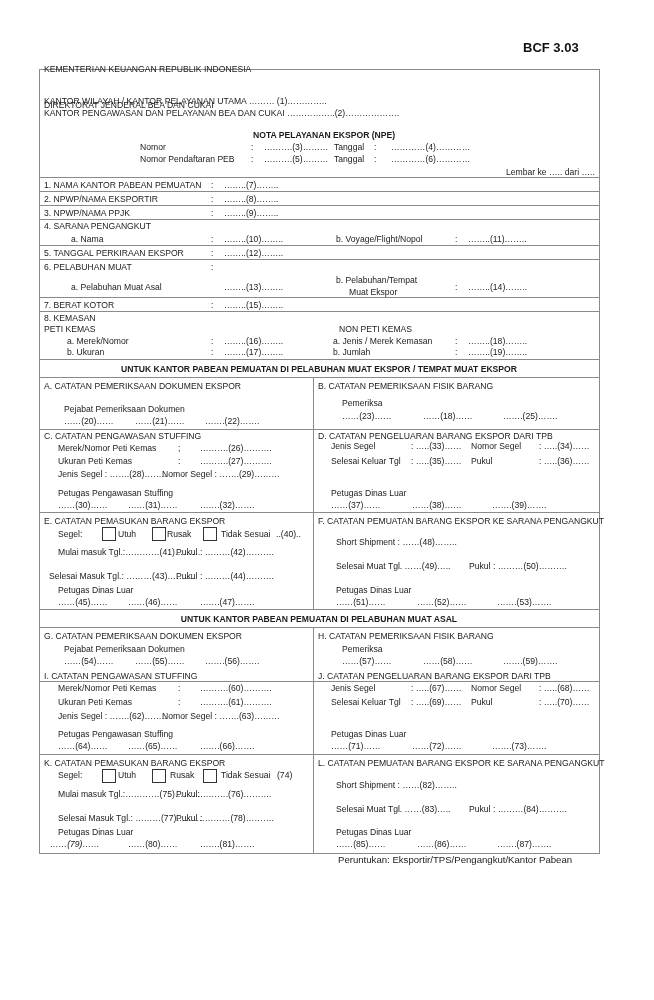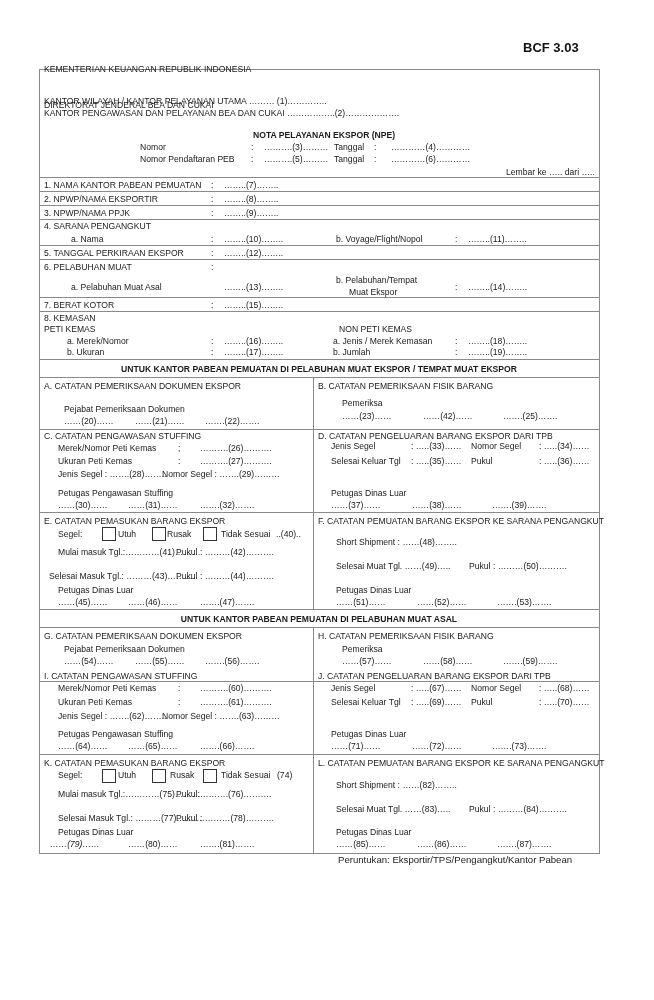--- a/index.html
+++ b/index.html
@@ -119,21 +119,21 @@
 
 <div class="abs t" style="left:44px; top:381px;">A. CATATAN PEMERIKSAAN DOKUMEN EKSPOR</div>
 <div class="abs t" style="left:64px; top:404px;">Pejabat Pemeriksaan Dokumen</div>
 <div class="abs t" style="left:64px; top:416px;">……(20)……</div>
 <div class="abs t" style="left:135px; top:416px;">……(21)……</div>
 <div class="abs t" style="left:205px; top:416px;">…….(22)…….</div>
 
 <div class="abs t" style="left:318px; top:381px;">B. CATATAN PEMERIKSAAN FISIK BARANG</div>
 <div class="abs t" style="left:342px; top:398px;">Pemeriksa</div>
 <div class="abs t" style="left:342px; top:411px;">……(23)……</div>
-<div class="abs t" style="left:423px; top:411px;">……(42)……</div>
+<div class="abs t" style="left:423px; top:411px;">……(18)……</div>
 <div class="abs t" style="left:503px; top:411px;">…….(25)…….</div>
 
 <div class="abs t" style="left:44px; top:431px;">C. CATATAN PENGAWASAN STUFFING</div>
 <div class="abs t" style="left:58px; top:443px;">Merek/Nomor Peti Kemas</div>
 <div class="abs t" style="left:178px; top:443px;">;</div>
 <div class="abs t" style="left:200px; top:443px;">……….(26)……….</div>
 <div class="abs t" style="left:58px; top:456px;">Ukuran Peti Kemas</div>
 <div class="abs t" style="left:178px; top:456px;">:</div>
 <div class="abs t" style="left:200px; top:456px;">……….(27)……….</div>
 <div class="abs t" style="left:58px; top:469px;">Jenis Segel : …….(28)……..</div>

